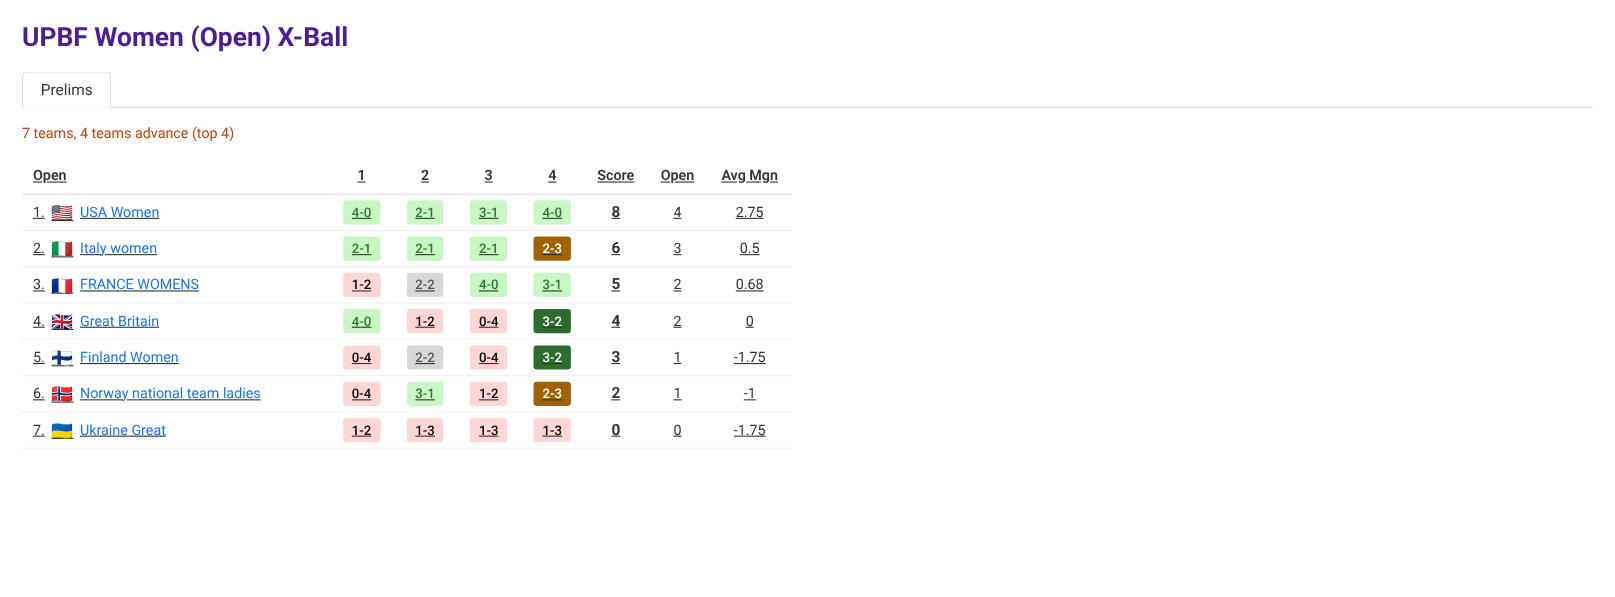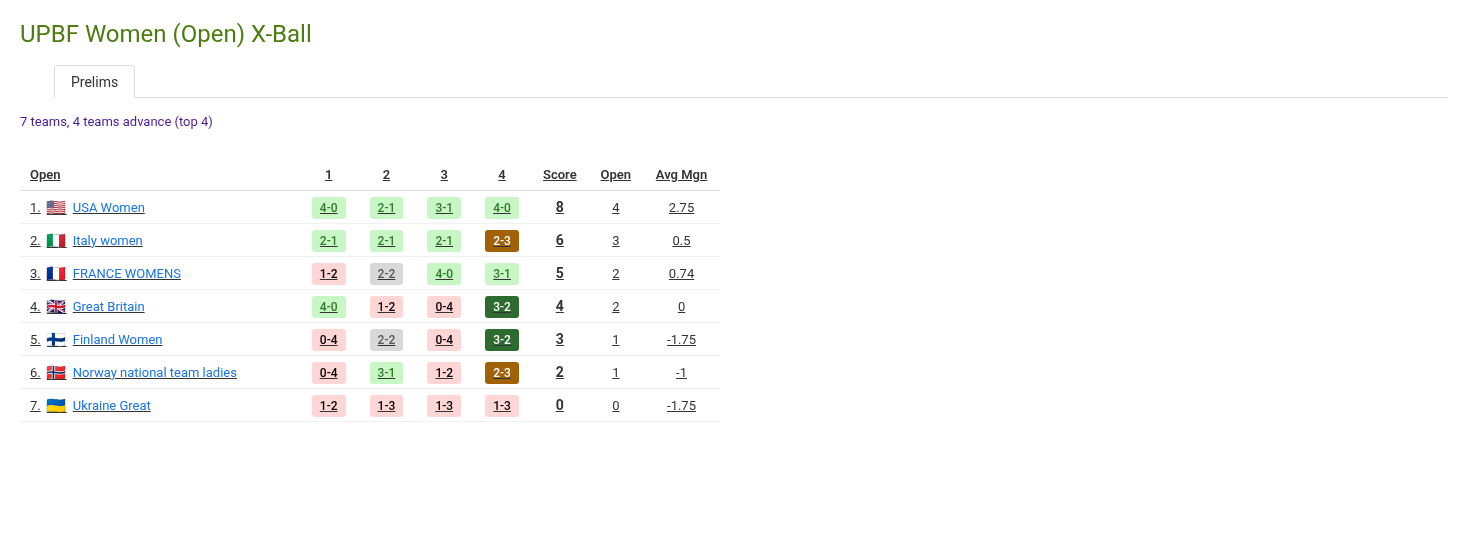--- a/index.html
+++ b/index.html
@@ -5,45 +5,44 @@
     * { box-sizing: border-box; margin: 0; padding: 0; }
     body {
       font-family: -apple-system, BlinkMacSystemFont, "Segoe UI", Roboto, sans-serif;
       font-size: 14px;
       background: #fff;
       color: #333;
       padding: 20px;
     }
     h1 {
       font-size: 24px;
-      font-weight: 400;
+      font-weight: 700;
       margin-bottom: 16px;
-      color: #4d7c0f;
+      color: #4c1d95;
     }
     .tab-bar {
       border-bottom: 1px solid #ddd;
       margin-bottom: 16px;
-      margin-left: 34px;
     }
     .tab {
       display: inline-block;
       padding: 8px 16px;
       border: 1px solid #ddd;
       border-bottom: none;
       border-radius: 4px 4px 0 0;
       background: #fff;
       font-size: 14px;
       cursor: pointer;
       position: relative;
       bottom: -1px;
     }
     .subtitle {
-      color: #4c1d95;
+      color: #c2410c;
       font-size: 13px;
-      margin-bottom: 30px;
+      margin-bottom: 16px;
     }
     .table-wrap {
       overflow-x: auto;
     }
     table {
       border-collapse: collapse;
       min-width: 700px;
       text-decoration: underline;
     }
     th {
@@ -166,21 +165,21 @@
               <span class="flag">🇫🇷</span>
               <span>FRANCE WOMENS</span>
             </a>
           </td>
           <td class="num-col"><span class="score-cell pink">1-2</span></td>
           <td class="num-col"><span class="score-cell gray">2-2</span></td>
           <td class="num-col"><span class="score-cell green">4-0</span></td>
           <td class="num-col"><span class="score-cell green">3-1</span></td>
           <td class="num-col score-val">5</td>
           <td class="num-col">2</td>
-          <td class="num-col">0.74</td>
+          <td class="num-col">0.68</td>
         </tr>
         <tr>
           <td class="team-col">
             <a class="team-link" href="#">
               <span class="rank">4.</span>
               <span class="flag">🇬🇧</span>
               <span>Great Britain</span>
             </a>
           </td>
           <td class="num-col"><span class="score-cell green">4-0</span></td>

